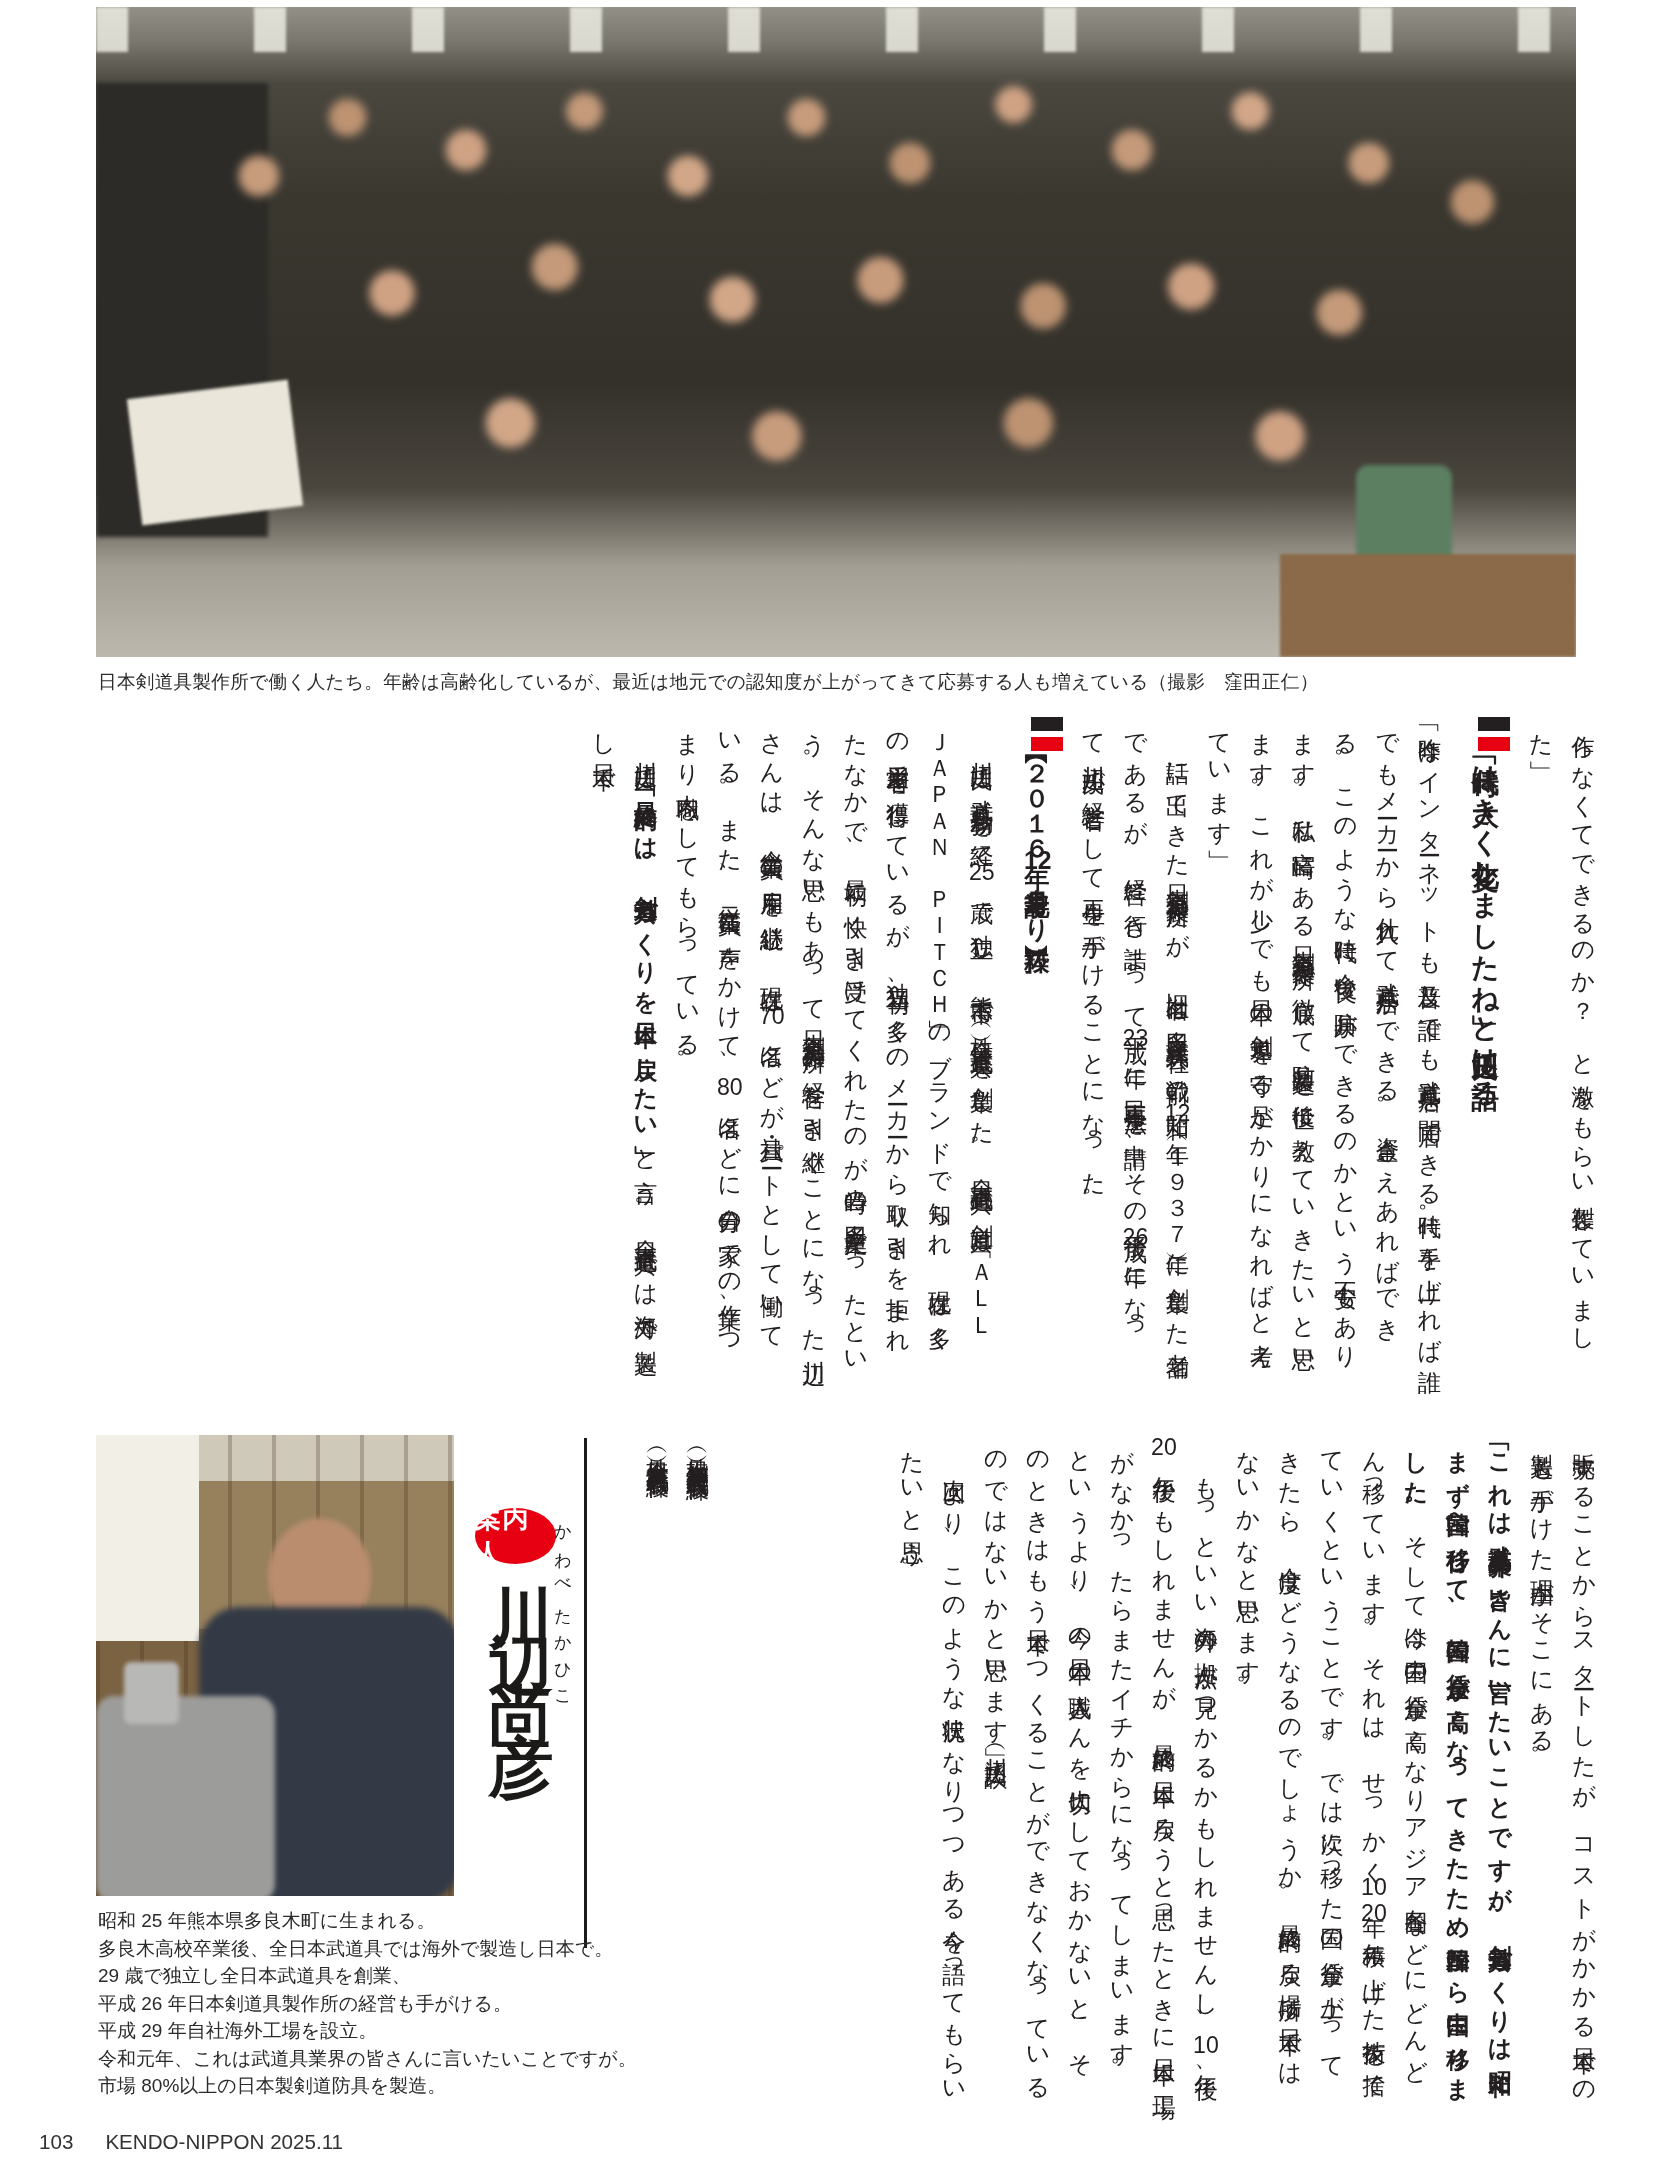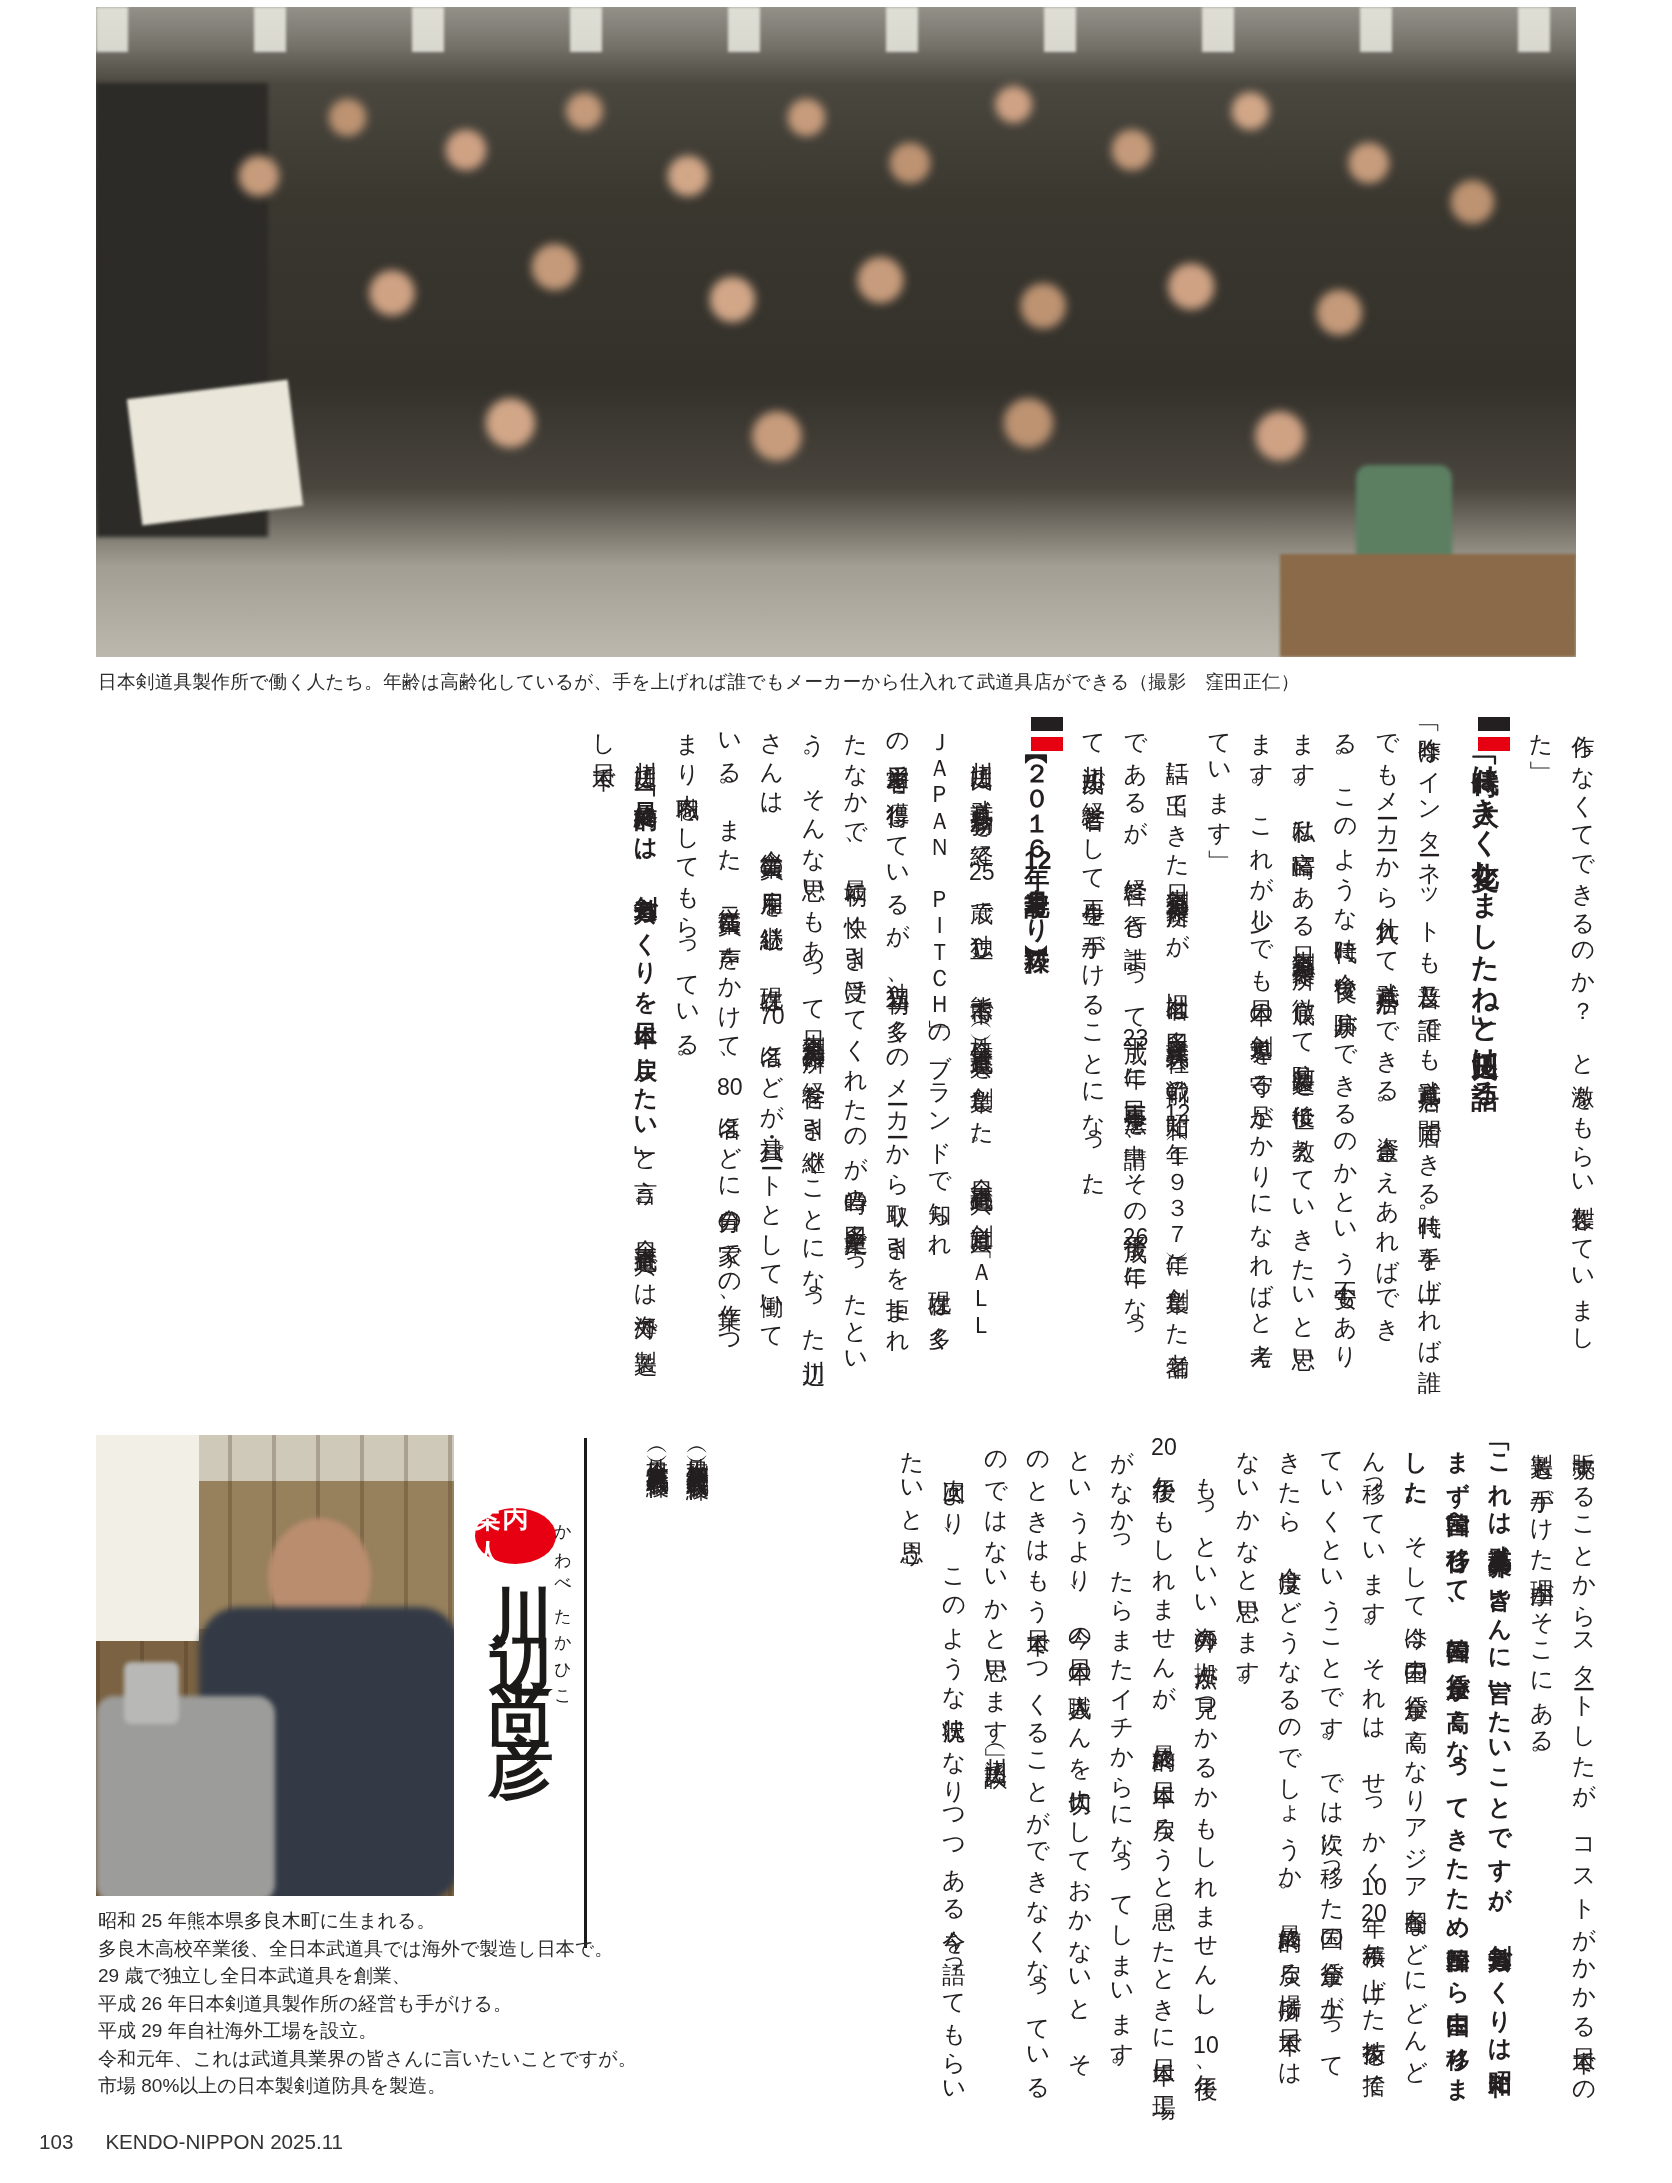--- a/index.html
+++ b/index.html
@@ -84,21 +84,21 @@
 <div class="page">
 
   <div class="photo-top">
     <div class="gp-lights"></div>
     <div class="gp-cabinet"></div>
     <div class="gp-box"></div>
     <div class="gp-heads"></div>
     <div class="gp-chair"></div>
     <div class="gp-desk"></div>
   </div>
-  <div class="photo-caption">日本剣道具製作所で働く人たち。年齢は高齢化しているが、手を上げれば誰でもメーカーから仕入れて武道具店ができる（撮影　窪田正仁）</div>
+  <div class="photo-caption">日本剣道具製作所で働く人たち。年齢は高齢化しているが、最近は地元での認知度が上がってきて応募する人も増えている（撮影　窪田正仁）</div>
 
   <div class="article1 vtext">
     <p>作らなくてできるのか？　と激をもらい製作していました」</p>
     <div class="sec-head">
       <span class="squares">
           <i class="sq k"></i>
           <i class="sq r"></i>
         </span>
       <span>「時代は大きく変化しましたね」と川辺氏は語る</span>
     </div>

